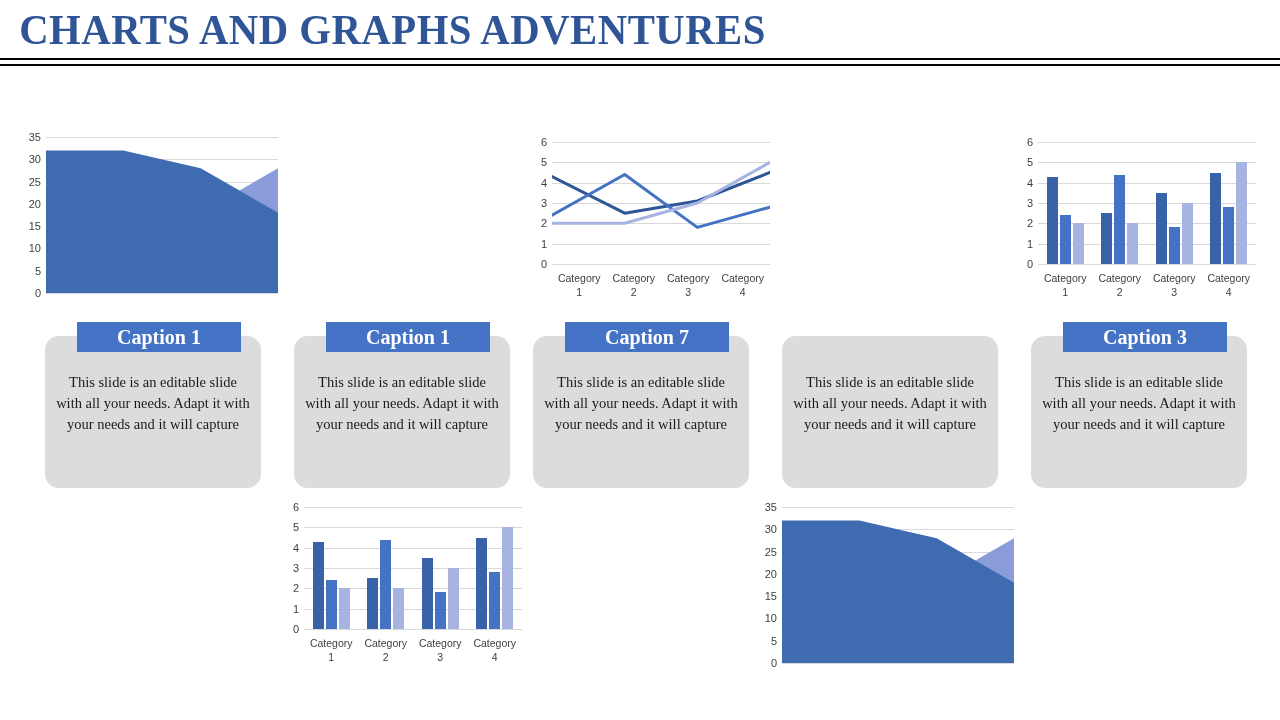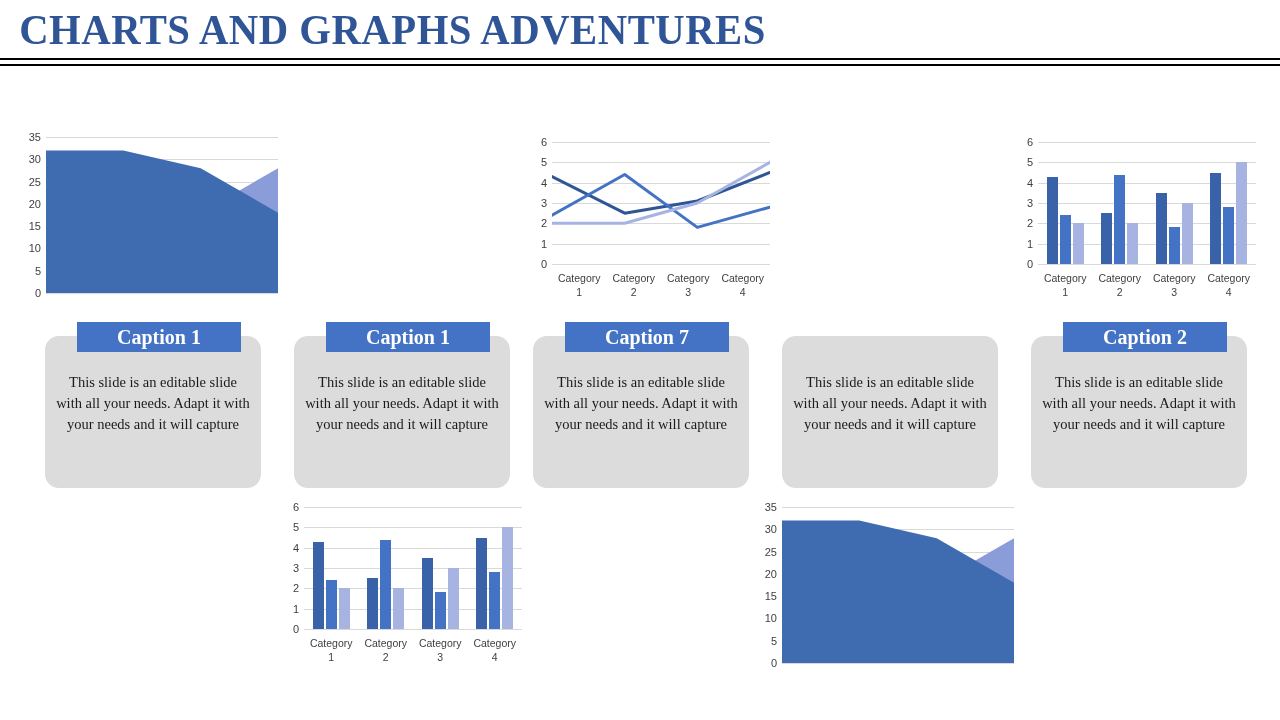--- a/index.html
+++ b/index.html
@@ -227,18 +227,18 @@
         <div class="card-body"></div>
         <div class="card-head">Caption 7</div>
         <div class="card-text">This slide is an editable slide with all your needs. Adapt it with your needs and it will capture</div>
       </div>
       <div class="card" style="left: 782px; top: 322px; height: 170px;">
         <div class="card-body"></div>
         <div class="card-text">This slide is an editable slide with all your needs. Adapt it with your needs and it will capture</div>
       </div>
       <div class="card" style="left: 1031px; top: 322px; height: 170px;">
         <div class="card-body"></div>
-        <div class="card-head">Caption 2</div>
+        <div class="card-head">Caption 3</div>
         <div class="card-text">This slide is an editable slide with all your needs. Adapt it with your needs and it will capture</div>
       </div>
     </div>
 
 </div>
 
 </body></html>

